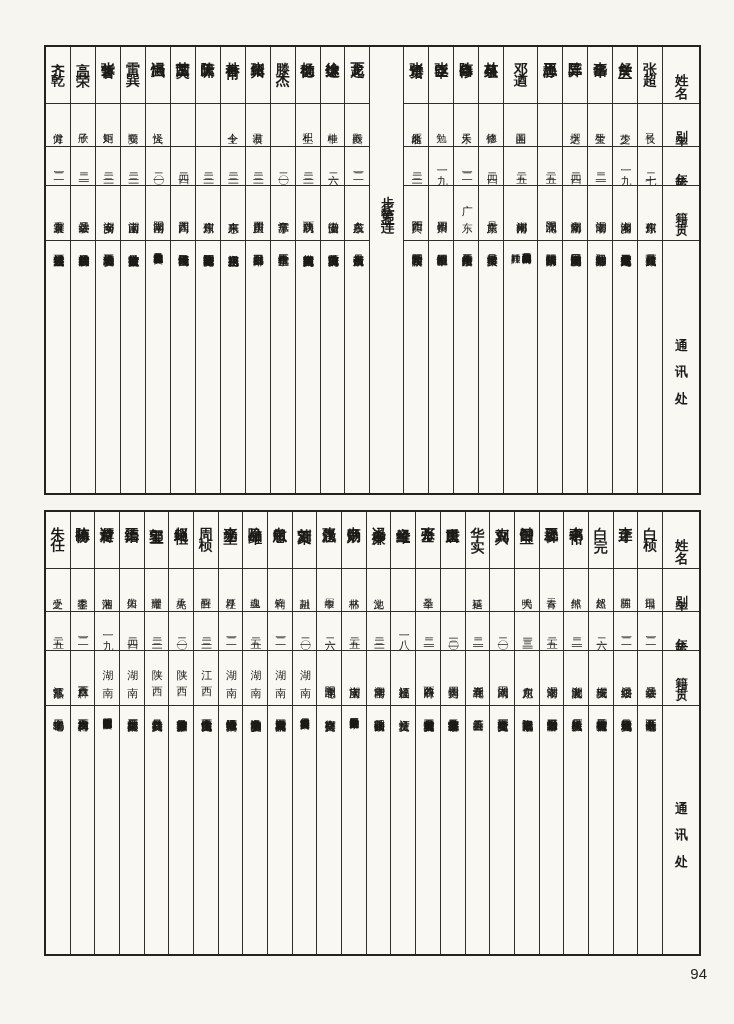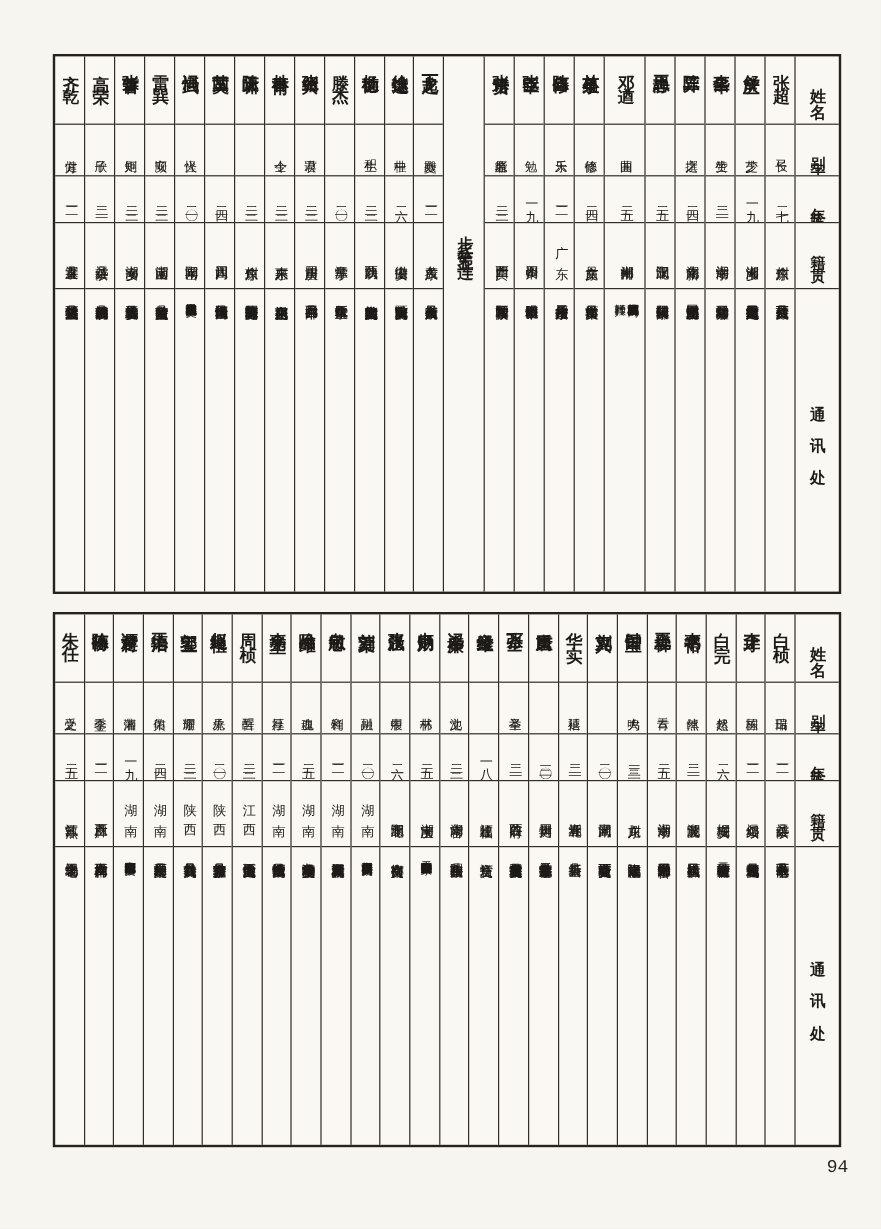--- a/index.html
+++ b/index.html
@@ -31,21 +31,21 @@
   .vtext.small { font-size:9.5px; line-height:1.15; }
   .col.header .cell { align-items:center; padding-top:0; }
   .h-name .vtext    { font-size:13.5px; font-weight:700; letter-spacing:13px; }
   .h-courtesy .vtext{ font-size:12.5px; font-weight:700; letter-spacing:5px; }
   .h-age .vtext     { font-size:12.5px; font-weight:700; letter-spacing:3px; }
   .h-origin .vtext  { font-size:12.5px; font-weight:700; letter-spacing:11px; }
   .h-address .vtext { font-size:13px;   font-weight:700; letter-spacing:27px; }
   .col.label .cell { border-bottom:none; height:100%; align-items:flex-start; padding-top:138px; }
   .col.label .vtext { font-size:13.5px; font-weight:600; letter-spacing:6px; }
   .page-num { position:absolute; right:27px; bottom:42px; font-size:15px;
-              font-family:Liberation Mono, monospace; color:#26231f; }
+              font-family:Liberation Sans, sans-serif; color:#26231f; }
 </style>
 </head>
 <body>
 
 <div class="page">
   <div class="rtable" id="top-table">
       <div class="col header">
         <div class="cell r-name h-name">
           <div class="vtext">姓名</div>
         </div>

